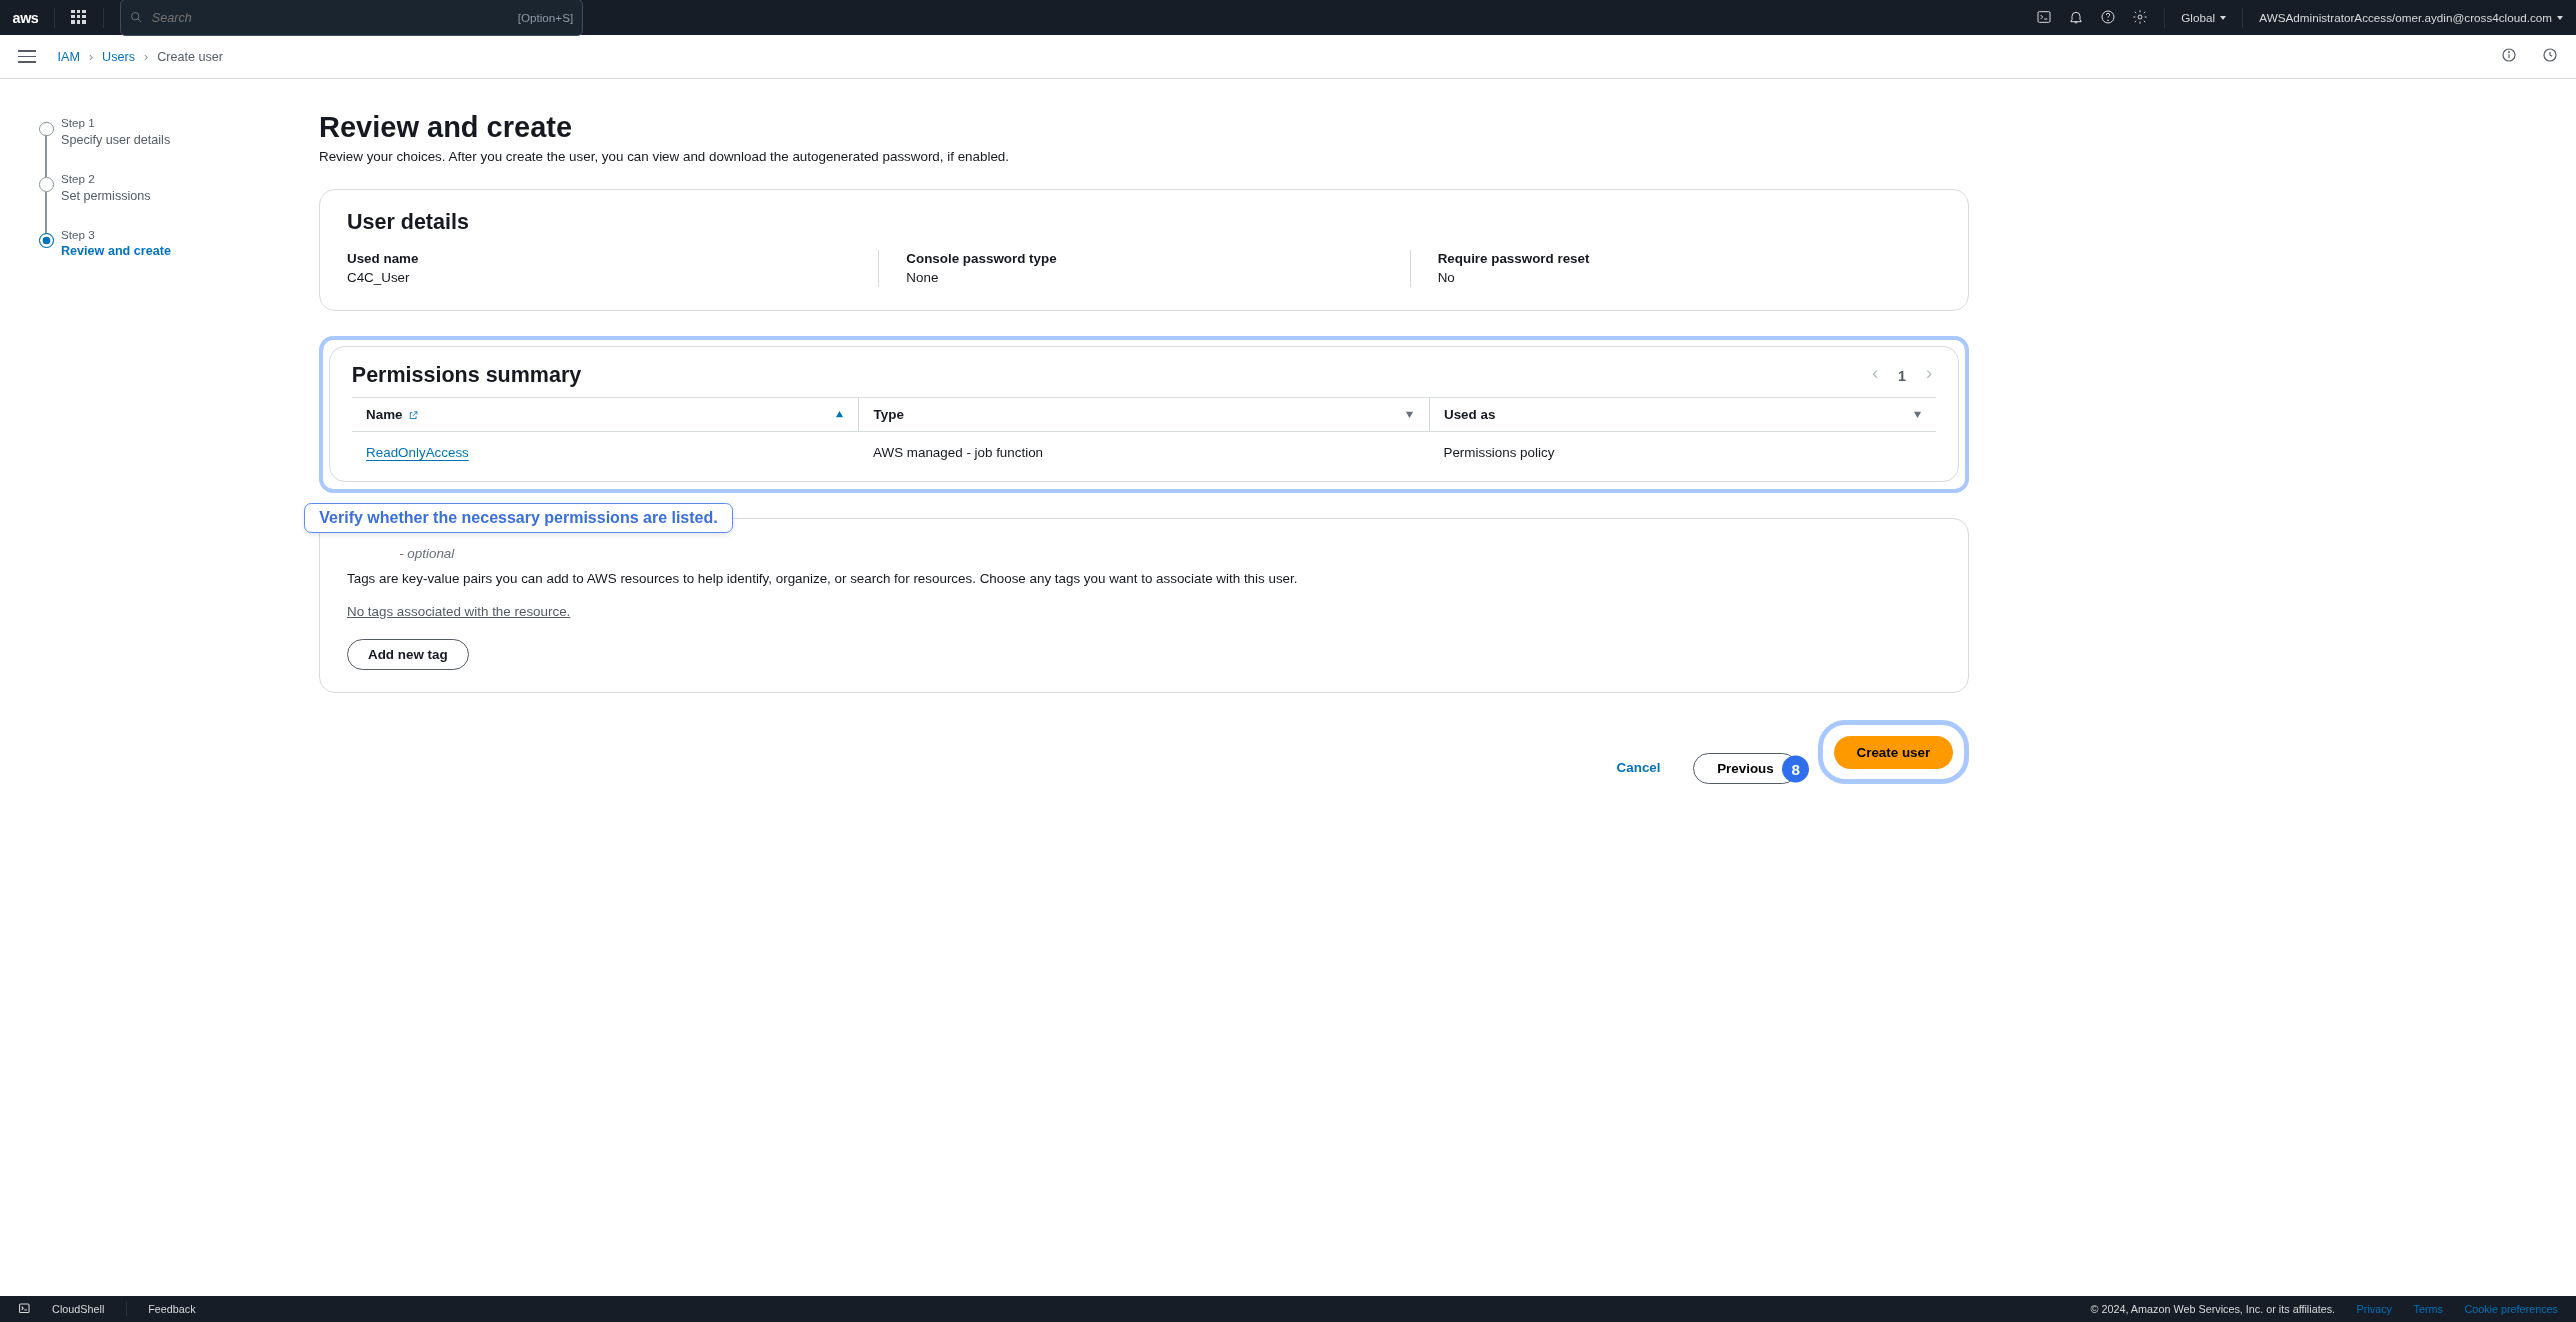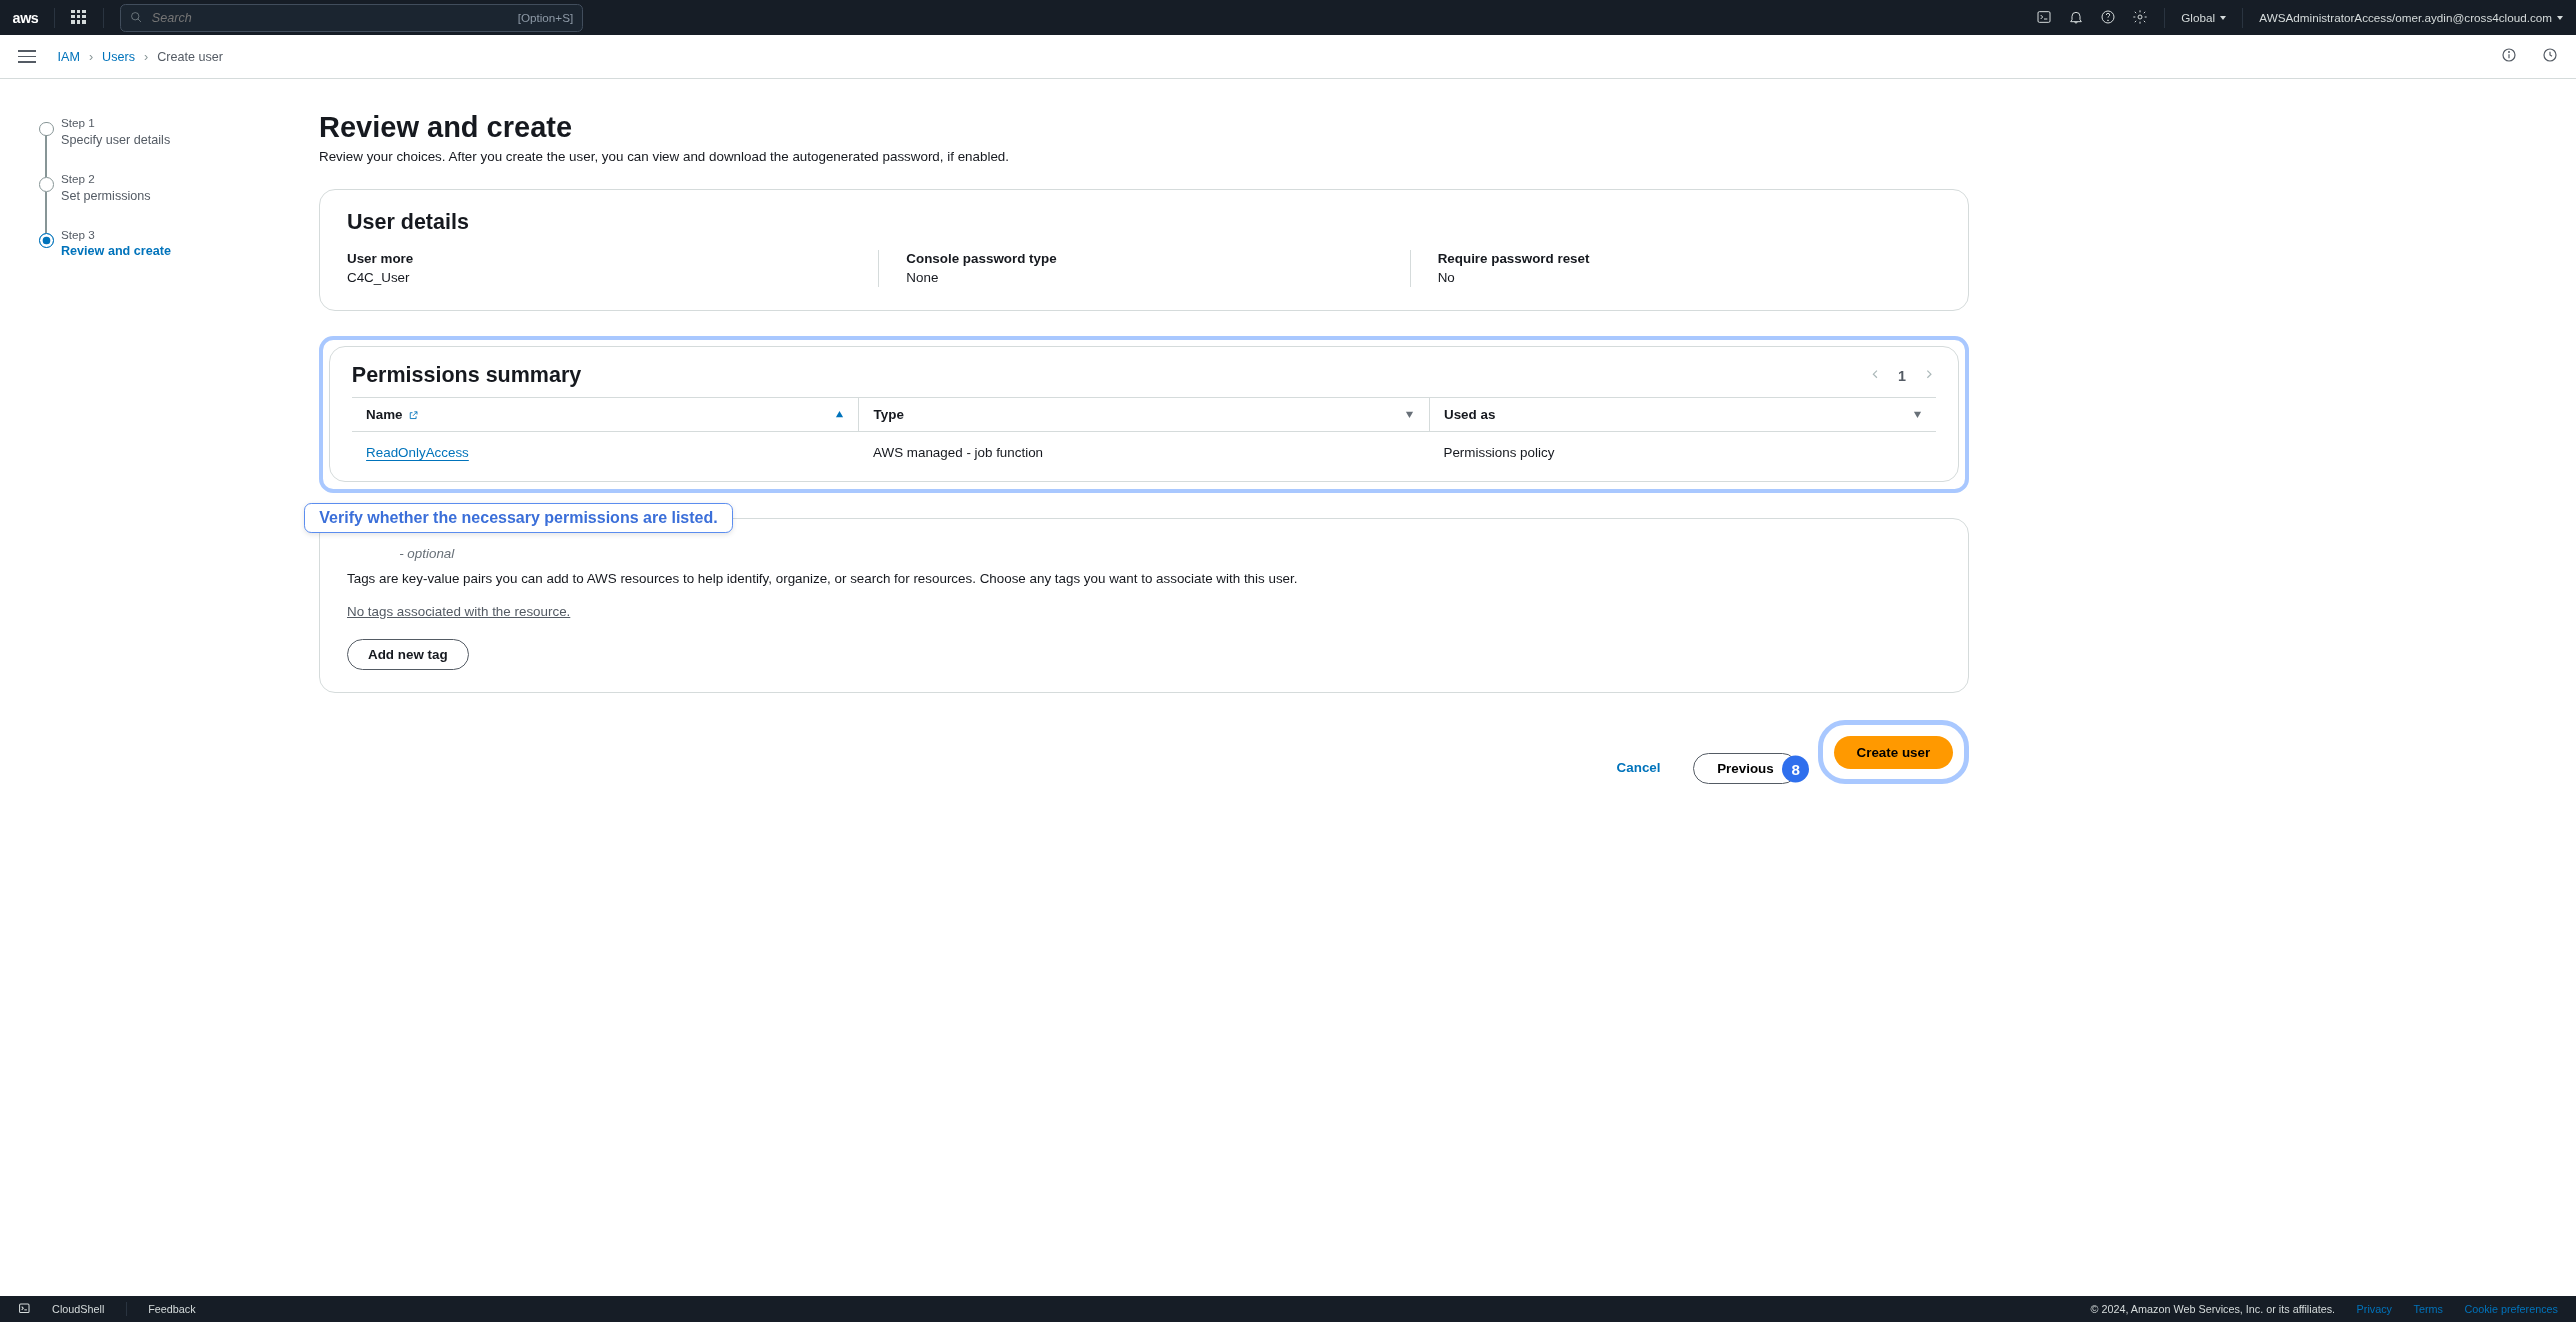--- a/index.html
+++ b/index.html
@@ -4,21 +4,21 @@
 <style>
   * { box-sizing: border-box; margin: 0; padding: 0; }
   html, body { width: 2576px; height: 1323px; font-family: "Amazon Ember", "Helvetica Neue", Arial, sans-serif; background: #fff; color: #16191f; }
 
   
   .topnav { height: 35px; background: #161d26; display: flex; align-items: center; color: #d5dbdb; font-size: 11.7px; padding: 0 12.6px; gap: 16px; }
   .topnav .sep { width: 0.9px; height: 20px; background: #2a3440; }
   .aws-logo { display: flex; align-items: center; gap: 1.8px; font-weight: 800; font-size: 14.3px; letter-spacing: -0.4px; color: #fff; }
   .grid-icon { width: 16px; height: 16px; display: grid; grid-template-columns: repeat(3,3.6px); grid-template-rows: repeat(3,3.6px); gap: 1.8px; }
   .grid-icon span { background: #d5dbdb; }
-  .search-wrap { flex: 0 0 463px; height: 28px; background: #1b2530; border: 0.9px solid #414d5c; border-radius: 5.4px; display: flex; align-items: center; padding: 0 9px; gap: 9px; }
+  .search-wrap { flex: 0 0 463px; height: 37px; background: #1b2530; border: 0.9px solid #414d5c; border-radius: 5.4px; display: flex; align-items: center; padding: 0 9px; gap: 9px; }
   .search-wrap svg { width: 12.6px; height: 12.6px; stroke: #aab7b8; fill: none; }
   .search-wrap input { flex: 1; background: transparent; border: none; outline: none; color: #d5dbdb; font-style: italic; font-size: 12.6px; }
   .search-wrap .shortcut { color: #8d99a6; font-size: 11.7px; }
   .topnav .spacer { flex: 1; }
   .topnav .icon-btn svg { width: 16px; height: 16px; stroke: #d5dbdb; fill: none; stroke-width: 1.5; }
   .topnav .global { display: flex; align-items: center; gap: 5.4px; font-size: 11.7px; }
   .topnav .account { display: flex; align-items: center; gap: 5.4px; font-size: 11.7px; white-space: nowrap; }
   .caret-down { width: 0; height: 0; border-left: 3.6px solid transparent; border-right: 3.6px solid transparent; border-top: 4.5px solid #d5dbdb; }
 
   
@@ -206,21 +206,21 @@
   </div>
 
   <div class="main">
     <div class="h1">Review and create</div>
     <div class="sub">Review your choices. After you create the user, you can view and download the autogenerated password, if enabled.</div>
 
     <div class="card ud">
       <h2>User details</h2>
       <div class="ud-grid">
         <div class="ud-col">
-          <div class="k">User more</div>
+          <div class="k">Used name</div>
           <div class="v">C4C_User</div>
         </div>
         <div class="ud-col">
           <div class="k">Console password type</div>
           <div class="v">None</div>
         </div>
         <div class="ud-col">
           <div class="k">Require password reset</div>
           <div class="v">No</div>
         </div>

